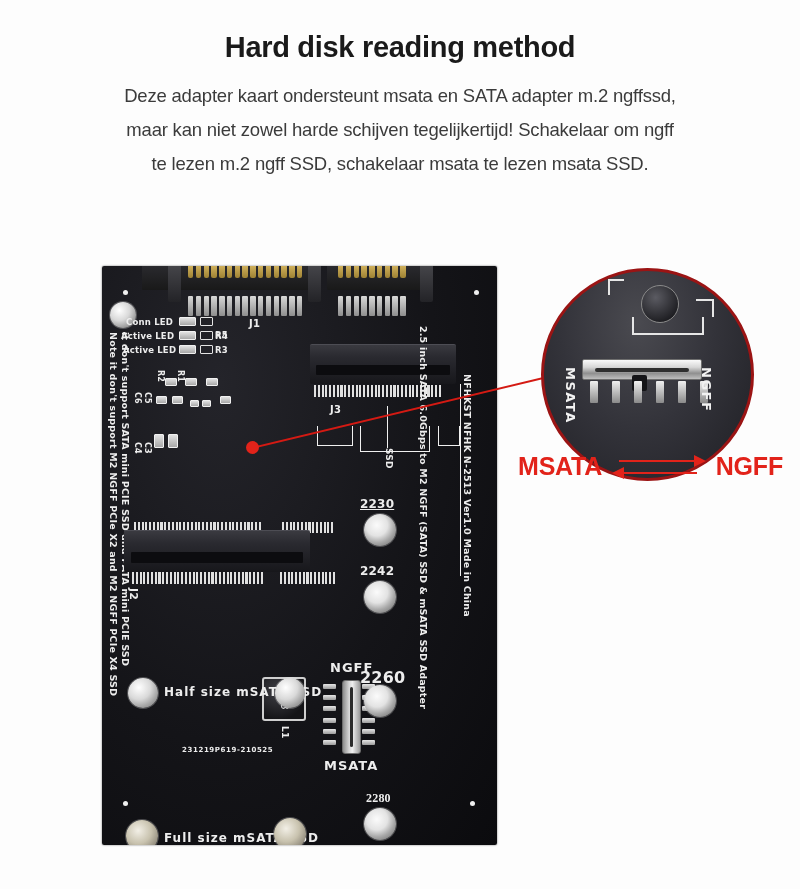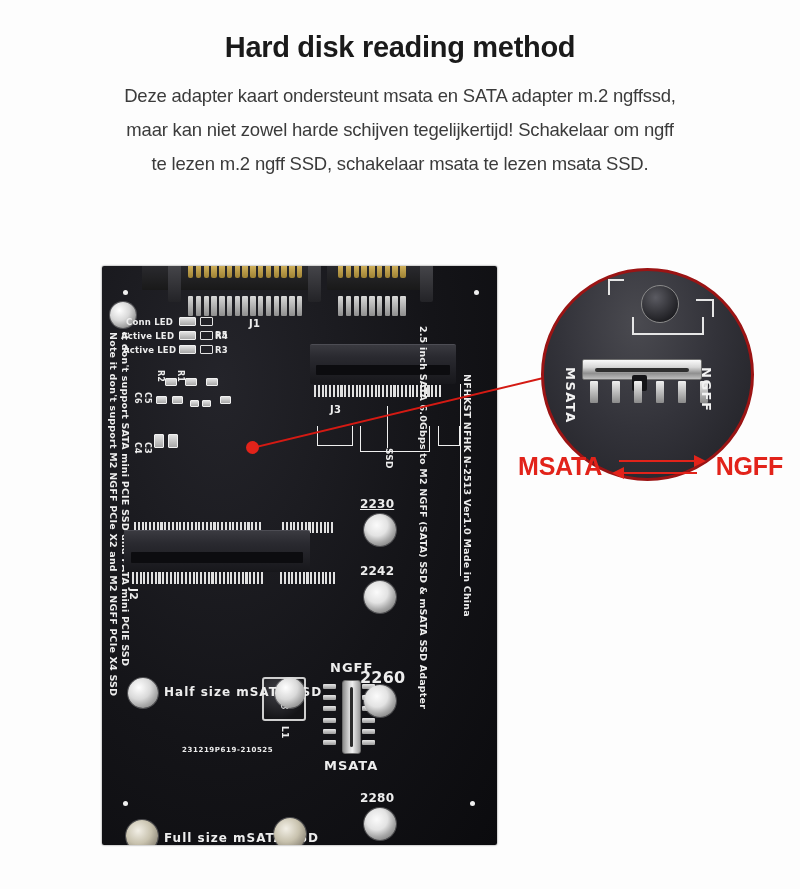--- a/index.html
+++ b/index.html
@@ -558,21 +558,21 @@
 
     <div class="s-text s-bold" style="left:258px; top:231px; font-size:12px;text-decoration:underline;">2230</div>
     <div class="hole ring" style="left:262px; top:248px; width:32px; height:32px;"></div>
 
     <div class="s-text s-bold" style="left:258px; top:298px; font-size:12px;">2242</div>
     <div class="hole ring" style="left:262px; top:315px; width:32px; height:32px;"></div>
 
     <div class="s-text s-bold" style="left:258px; top:402px; font-size:16px;">2260</div>
     <div class="hole ring" style="left:262px; top:419px; width:32px; height:32px;"></div>
 
-    <div class="s-text s-bold" style="left:258px; top:525px; font-size:12px;">2280</div>
+    <div class="s-text s-bold" style="left:264px; top:525px; font-size:12px;font-family:Liberation Serif, serif;">2280</div>
     <div class="hole ring" style="left:262px; top:542px; width:32px; height:32px;"></div>
 
     <div class="hole" style="left:26px; top:412px; width:30px; height:30px;"></div>
     <div class="s-text s-bold" style="left:62px; top:419px; font-size:12px; letter-spacing:1px;">Half size mSATA SSD</div>
     <div class="hole" style="left:173px; top:412px; width:30px; height:30px;"></div>
 
     <div class="s-text" style="left:80px; top:480px; font-size:7px; letter-spacing:.6px;font-weight:bold;">231219P619-210525</div>
 
     <div class="vhole" style="left:21px; top:535px; width:5px; height:5px;"></div>
     <div class="hole screw" style="left:24px; top:554px; width:32px; height:32px;"></div>

